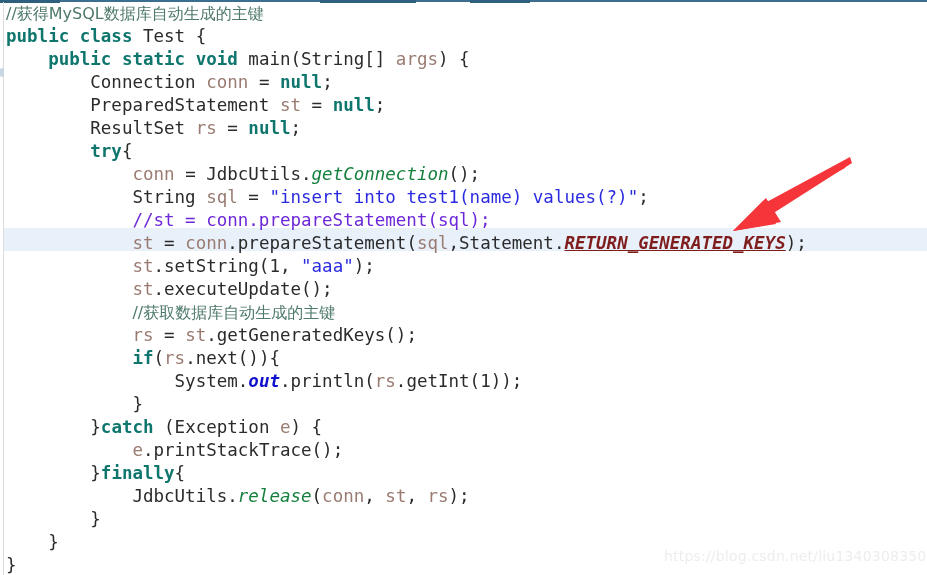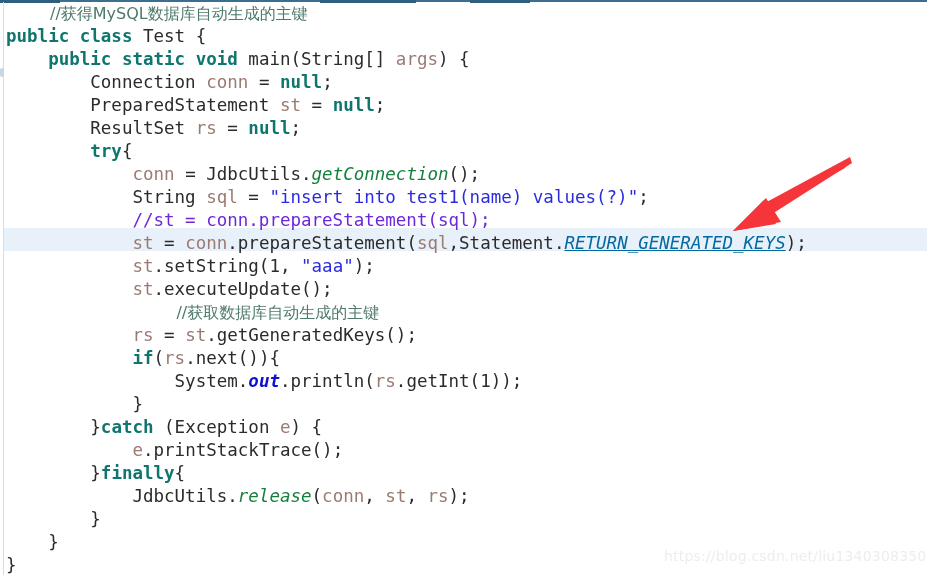--- a/index.html
+++ b/index.html
@@ -41,26 +41,26 @@
     position:absolute;left:6px;top:2px;width:921px;
     font-size:17.5px;
     line-height:23px;
     white-space:pre;
     letter-spacing:0px;
   }
   .ln{display:block;height:23px;}
   
   .kw      {color:#0f766e;font-weight:bold;}
   .cmt     {color:#6d28d9;}
-  .cmt-cn  {color:#4e7a6a;font-family:"DejaVu Sans","Liberation Sans",sans-serif;font-size:16px;margin-left:44px;}
+  .cmt-cn  {color:#4e7a6a;font-family:"DejaVu Sans","Liberation Sans",sans-serif;font-size:16px;}
   .plain   {color:#2b2b2b;}
   .local   {color:#9a7b72;text-align:right;}
   .str     {color:#2a2ae0;}
   .statfld {color:#1010cf;font-weight:bold;font-style:italic;text-align:center;}
-  .statfld-u{color:#0369a1;font-weight:normal;font-style:italic;text-decoration:underline;}
+  .statfld-u{color:#7f1d1d;font-weight:bold;font-style:italic;text-decoration:underline;}
   .statmeth{color:#15803d;font-style:italic;}
   
   .arrow-svg{position:absolute;left:0;top:0;width:927px;height:575px;pointer-events:none;}
   
   .watermark{
     position:absolute;left:664px;top:548px;
     font-family:"DejaVu Sans","Liberation Sans",sans-serif;
     font-size:14px;color:#ededed;letter-spacing:0.2px;
     white-space:nowrap;
   }

